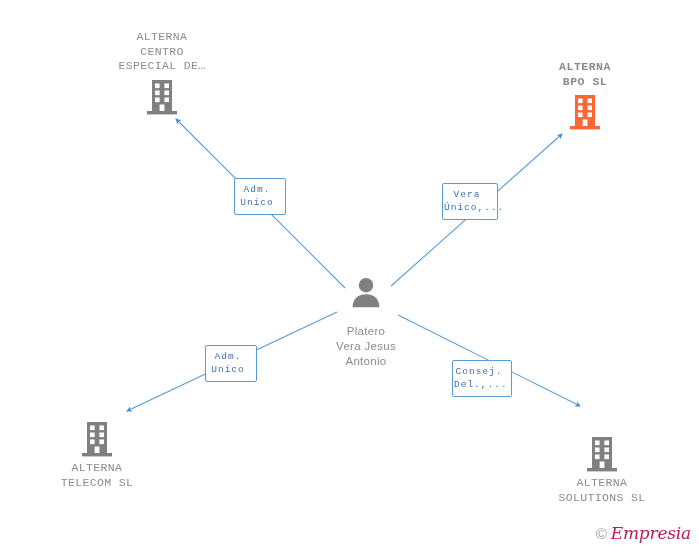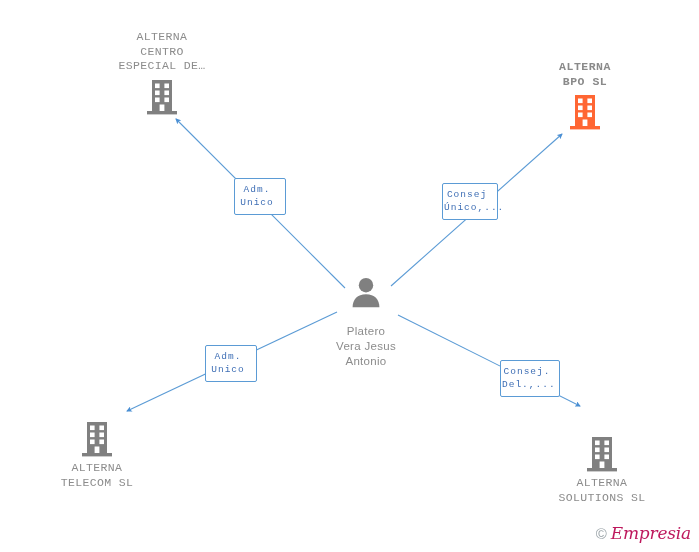--- a/index.html
+++ b/index.html
@@ -130,27 +130,27 @@
     <line x1="391" y1="286" x2="562" y2="134" stroke="#5b9bd5" stroke-width="1.1" marker-end="url(#arrow-blue)"></line>
 
     <line x1="337" y1="312" x2="127" y2="411" stroke="#5b9bd5" stroke-width="1.1" marker-end="url(#arrow-blue)"></line>
 
     <line x1="398" y1="315" x2="580" y2="406" stroke="#5b9bd5" stroke-width="1.1" marker-end="url(#arrow-blue)"></line>
   </svg>
 
   <div class="edge-label" style="left:234px; top:178px; width:52px;">Adm.
 Unico</div>
 
-  <div class="edge-label" style="left:442px; top:183px; width:56px;">Consej
+  <div class="edge-label" style="left:442px; top:183px; width:56px;">Vera
 Único,...</div>
 
   <div class="edge-label" style="left:205px; top:345px; width:52px;">Adm.
 Unico</div>
 
-  <div class="edge-label" style="left:452px; top:360px; width:60px;margin-left:48px;">Consej.
+  <div class="edge-label" style="left:452px; top:360px; width:60px;">Consej.
 Del.,...</div>
 
   <div class="node label-above" style="left:162px; top:30px;">
     <div class="node-label">ALTERNA
 CENTRO
 ESPECIAL DE…</div>
     <svg class="node-icon" viewBox="0 0 34 38">
       <g fill="#808080">
         <rect x="7" y="2" width="20" height="31"></rect>
         <rect x="2" y="33" width="30" height="3.4"></rect>

